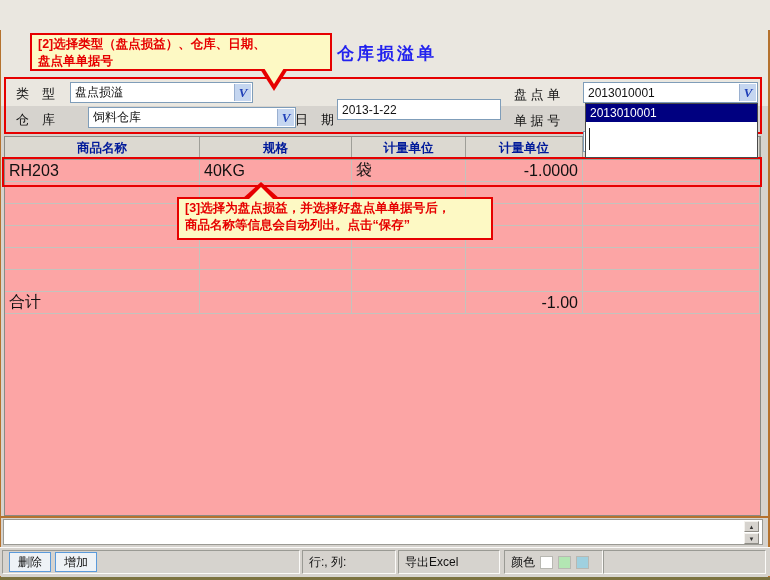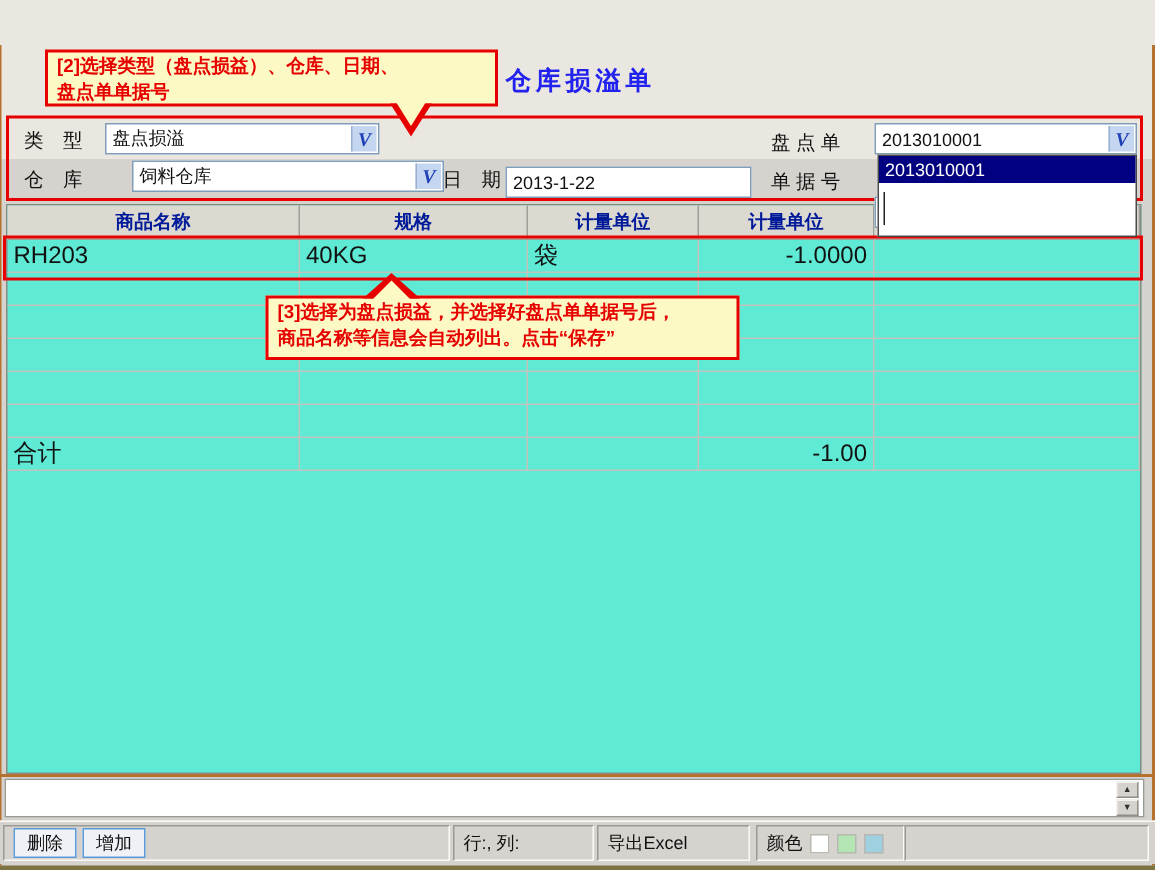--- a/index.html
+++ b/index.html
@@ -46,21 +46,21 @@
     background:#c5d6f0; border-left:1px solid #9ab0d0; color:#2040b8; font-weight:bold;
     font-family:"Liberation Serif","DejaVu Serif",serif; font-style:italic; font-size:13px;
     display:flex; align-items:center; justify-content:center; }
   .dropdown { position:absolute; left:585px; top:103px; width:173px; height:55px;
     background:#fff; border:1px solid #4a4a4a; z-index:10; }
   .dd-item { height:18px; background:#000080; color:#fff; font-size:12px; line-height:18px; padding-left:4px; }
   .dd-caret { position:absolute; left:3px; top:24px; width:1px; height:22px; background:#222; }
 
   
   .grid { position:absolute; left:4px; top:136px; width:757px; height:380px;
-    background:#5eead4; border:1px solid #8a8a84; z-index:1; }
+    background:#fca5a5; border:1px solid #8a8a84; z-index:1; }
   .g-row { display:grid; grid-template-columns:195px 152px 114px 117px auto; height:22px; }
   .g-row.head { height:23px; }
   .g-cell { border-right:1px solid #c3c3bd; border-bottom:1px solid #c3c3bd;
     font-size:16px; color:#111; padding:0 4px; display:flex; align-items:center; overflow:hidden; }
   .head .g-cell { background:#dcd9d1; color:#001a9a; font-weight:bold; font-size:12.5px;
     justify-content:center; border-right:1px solid #9f9f98; border-bottom:1px solid #9f9f98; }
   .num { justify-content:flex-end; }
 
   .row-highlight { position:absolute; left:2px; top:157px; width:760px; height:30px;
     border:2px solid #e60000; z-index:5; }
@@ -209,21 +209,21 @@
     <span>2013010001</span>
     <span class="arrow">V</span>
   </div>
 
   <div class="f-label" style="left:16px; top:111px;">仓　库</div>
   <div class="combo" style="left:88px; top:107px; width:208px;">
     <span>饲料仓库</span>
     <span class="arrow">V</span>
   </div>
   <div class="f-label" style="left:285px; top:111px;margin-left:10px;">日　期</div>
-  <div class="txt" style="left:337px; top:111px; width:164px;">
+  <div class="txt" style="left:337px; top:99px; width:164px;">
     <span>2013-1-22</span>
   </div>
   <div class="f-label" style="left:514px; top:112px;">单 据 号</div>
   <div class="txt" style="left:583px; top:131px; width:175px;"></div>
 
   <div class="dropdown">
     <div class="dd-item">2013010001</div>
     <div class="dd-caret"></div>
   </div>
 

